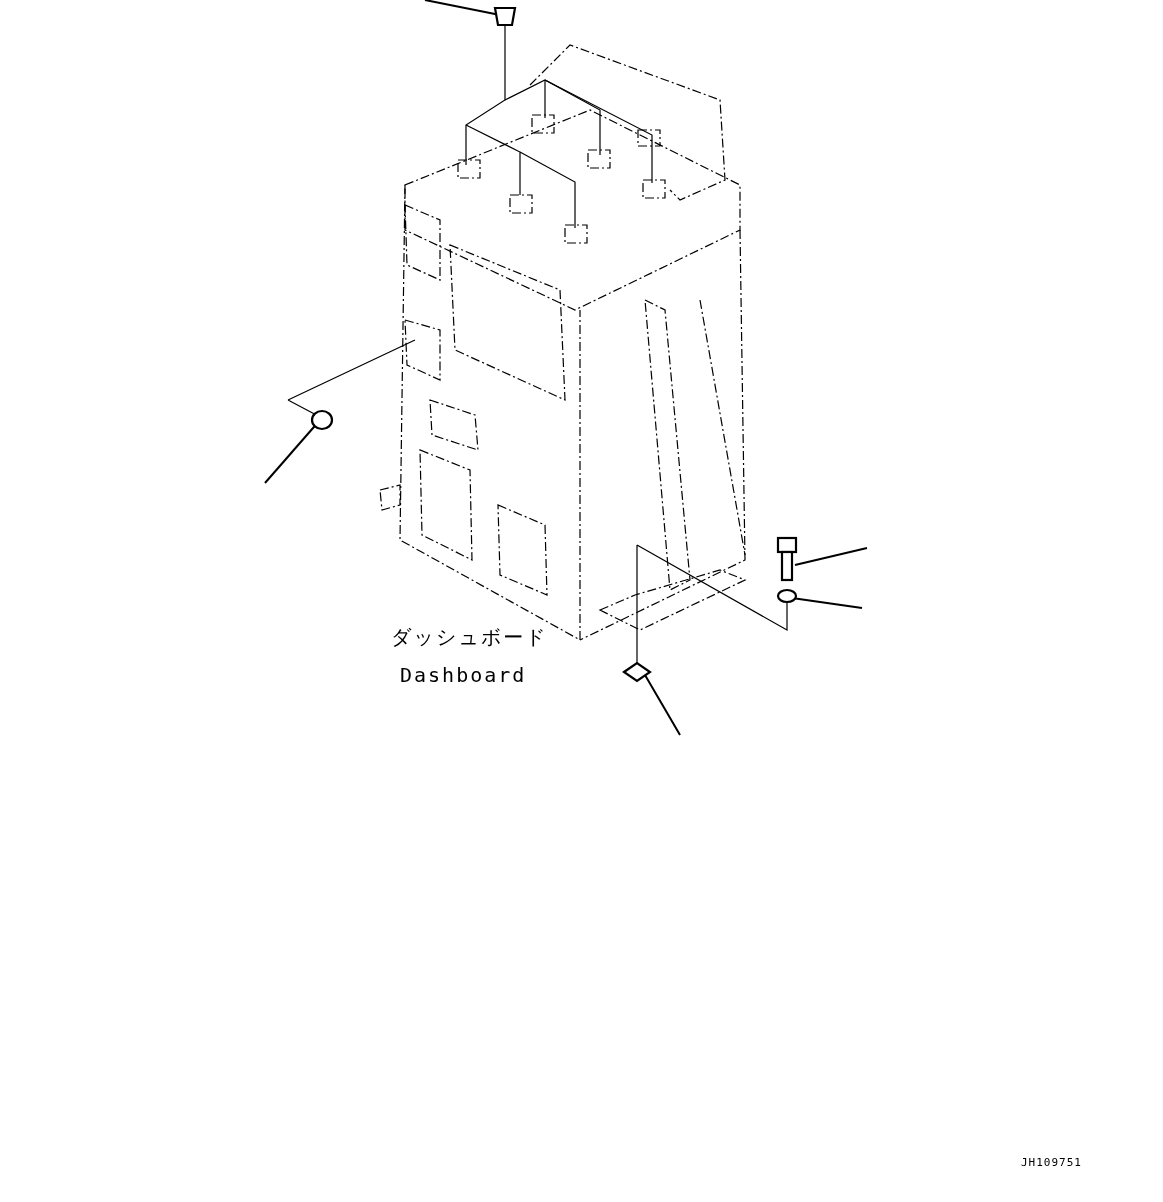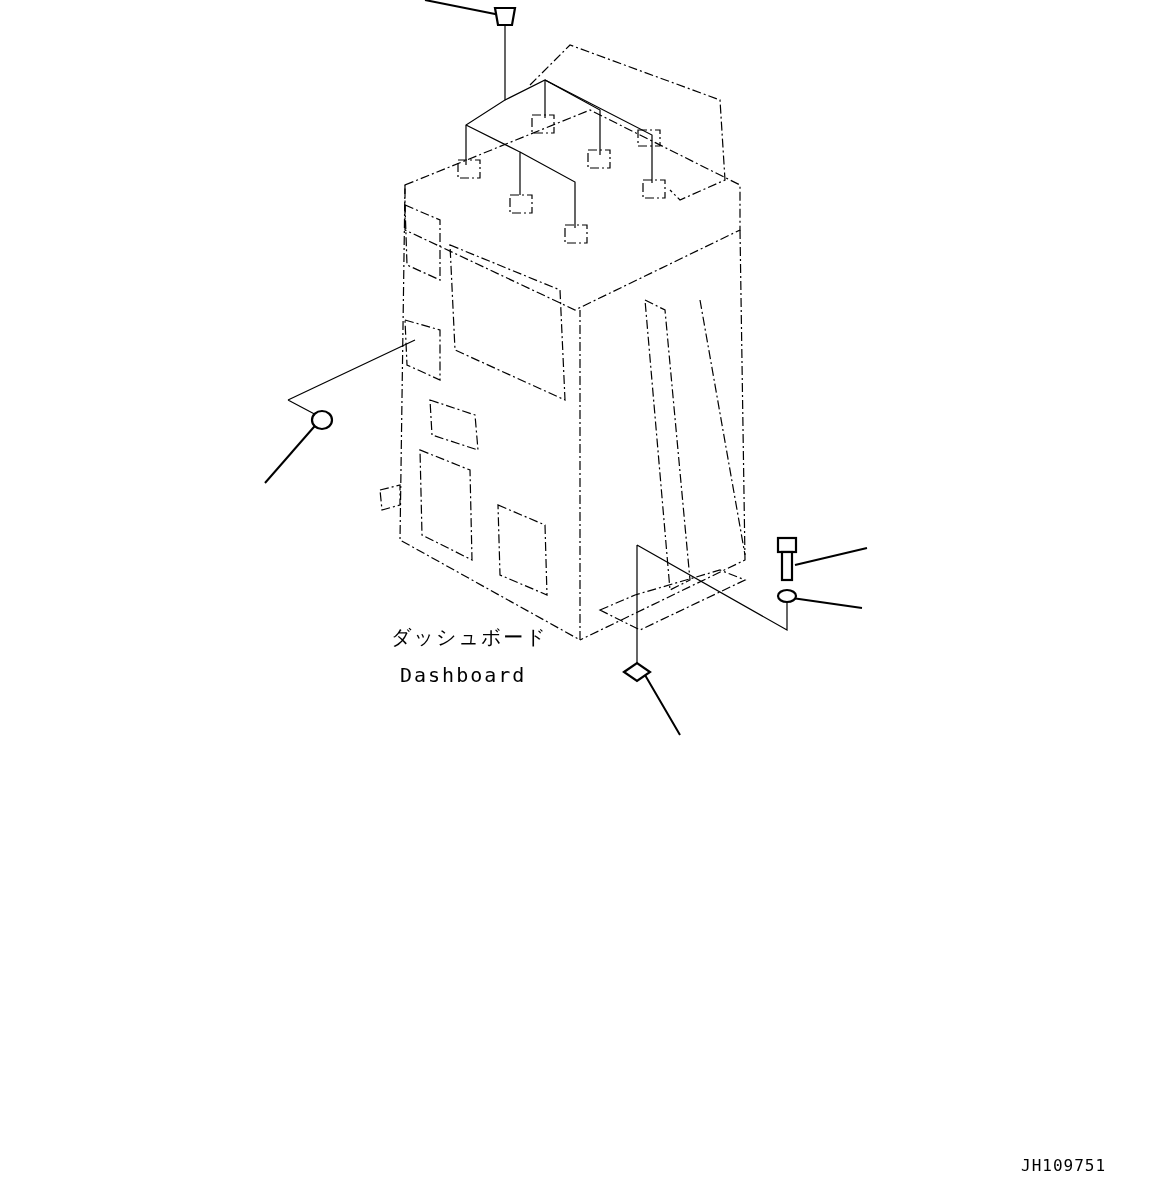--- a/index.html
+++ b/index.html
@@ -1,21 +1,21 @@
 <!DOCTYPE html>
 <html><head>
 <meta charset="utf-8">
 <style>
   html, body { margin:0; padding:0; background:#ffffff; }
   #canvas { position:relative; width:1163px; height:1202px; background:#ffffff; overflow:hidden; }
   svg { position:absolute; left:0; top:0; }
   .lbl { position:absolute; font-family:"DejaVu Sans Mono", monospace; color:#000; white-space:nowrap; }
   #jp { left:391px; top:624px; font-size:20px; letter-spacing:2px; }
   #en { left:400px; top:663px; font-size:20px; letter-spacing:2px; }
-  #code { left:1021px; top:1156px; font-size:16px; letter-spacing:1px; }
+  #code { left:1021px; top:1156px; font-size:11px; letter-spacing:1px; }
   .s { fill:none; stroke:#000; stroke-width:1.2; }
   .d { fill:none; stroke:#000; stroke-width:1.2; stroke-dasharray:9 3 2 3; }
   .t { fill:none; stroke:#000; stroke-width:2; }
   .p { fill:#fff; stroke:#000; stroke-width:2.2; }
 </style>
 </head>
 <body>
 
 <div id="canvas">
 <svg width="1163" height="1202" viewBox="0 0 1163 1202">

